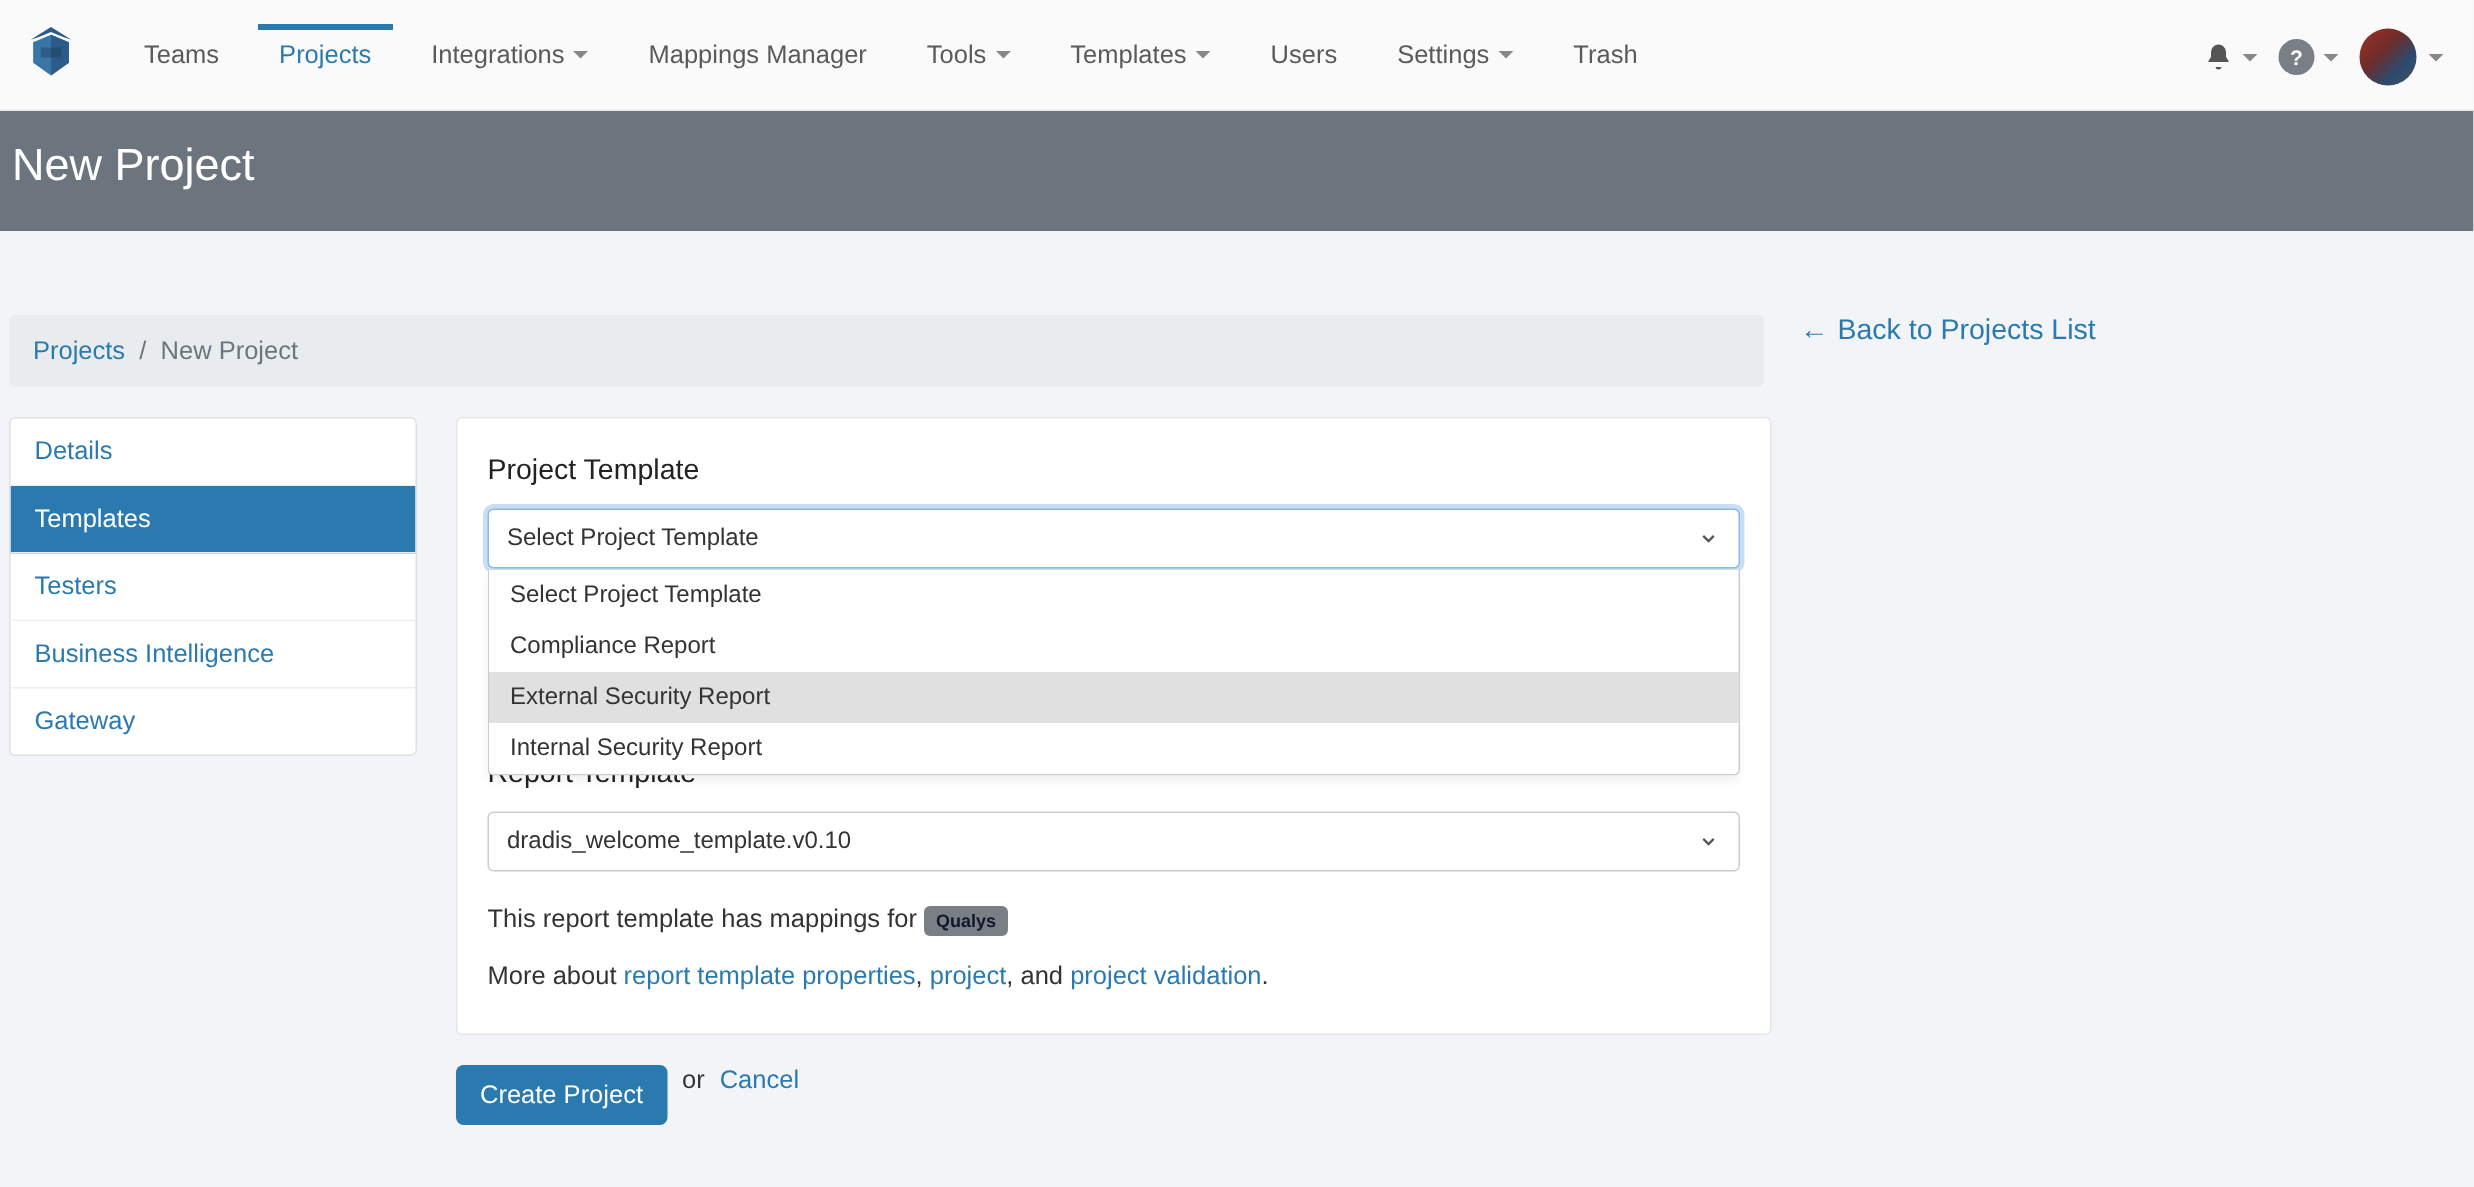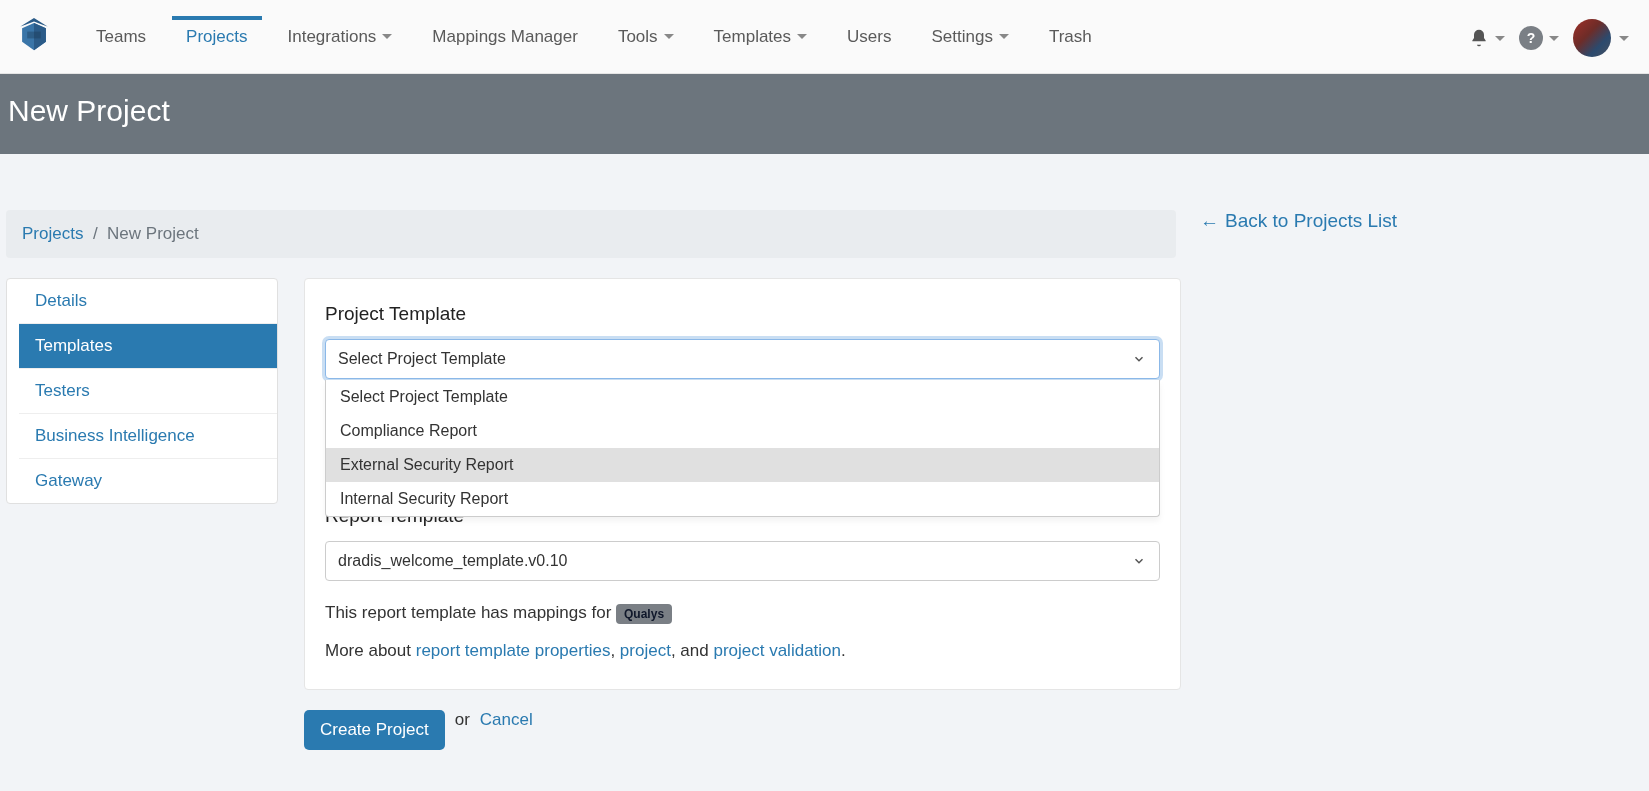--- a/index.html
+++ b/index.html
@@ -146,21 +146,20 @@
     }
 
     
     .sidebar {
       width: 272px;
       background: #fff;
       border: 1px solid #e0e0e0;
       border-radius: 4px;
       overflow: hidden;
       align-self: flex-start;
-      padding-left: 12px;
     }
     .sidebar-item {
       padding: 12px 16px;
       font-size: 17px;
       color: #2a7ab0;
       border-bottom: 1px solid #eee;
       cursor: pointer;
     }
     .sidebar-item:last-child { border-bottom: none; }
     .sidebar-item.active {

